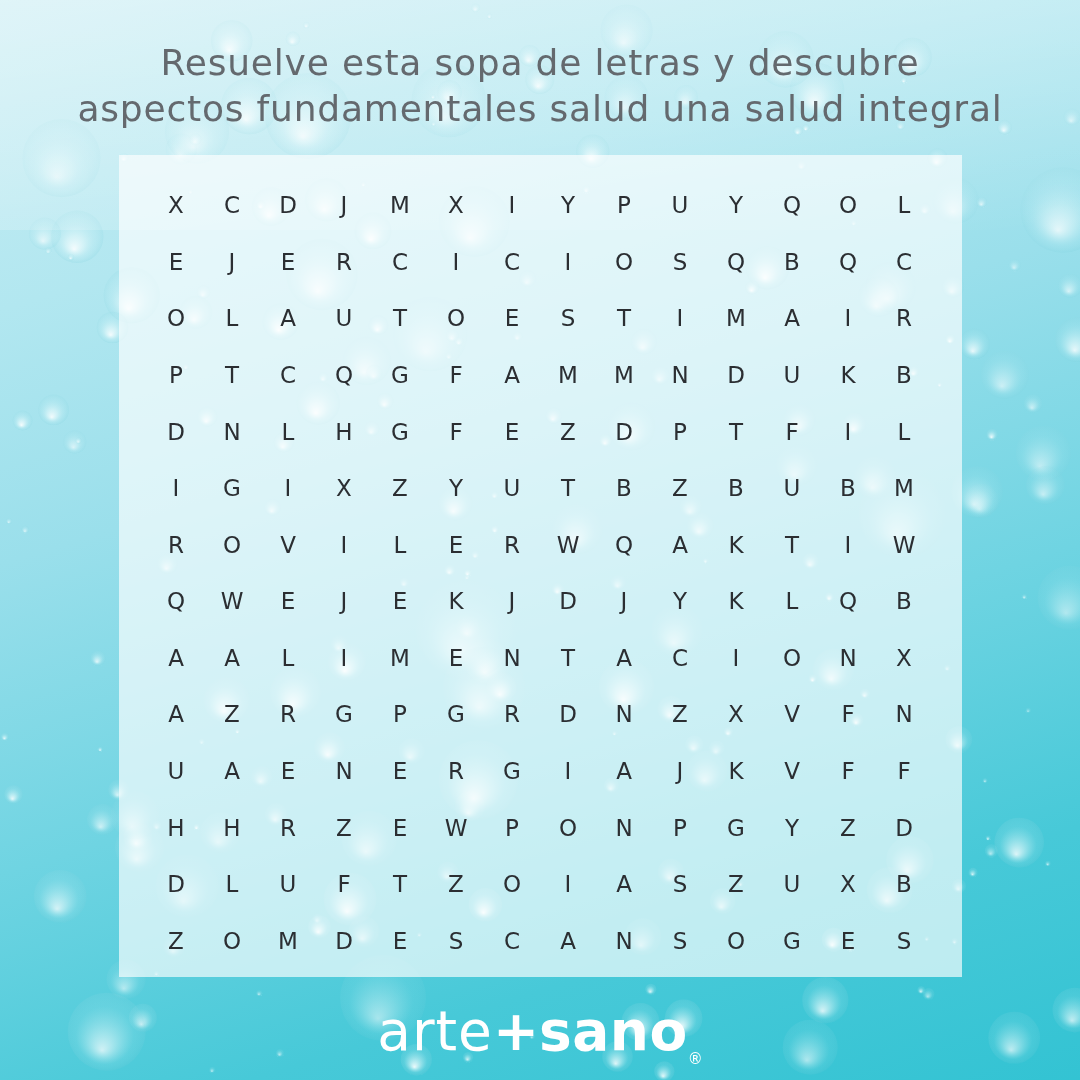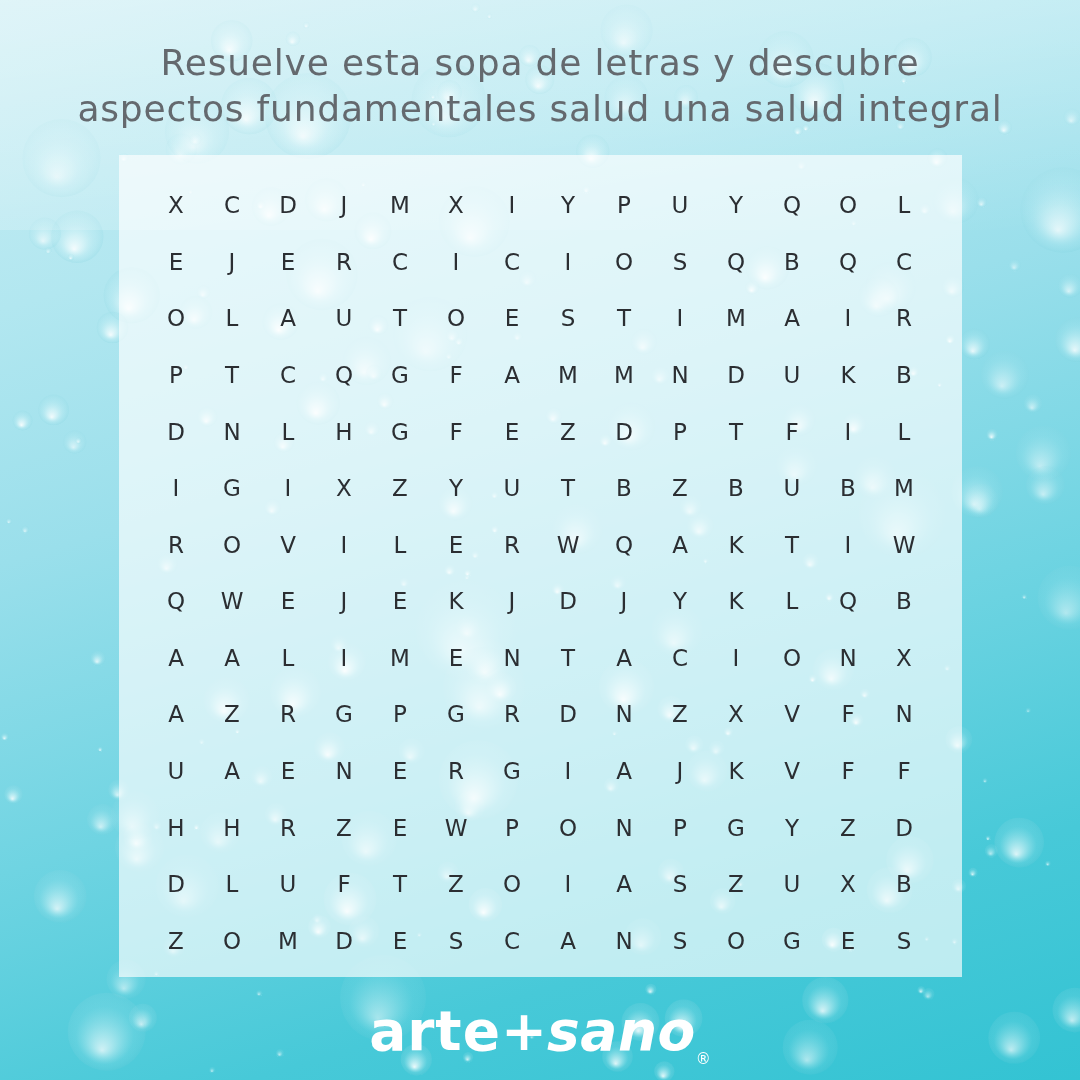--- a/index.html
+++ b/index.html
@@ -72,23 +72,23 @@
   .logo {
     position: absolute;
     left: 0; top: 1002px;
     width: 1080px;
     text-align: center;
     color: #ffffff;
     font-size: 55px;
     line-height: 58px;
     white-space: nowrap;
   }
-  .logo .w1 { font-weight: 700; letter-spacing: 1px; }
+  .logo .w1 { font-weight: 400; letter-spacing: 1px; }
   .logo .plus { font-weight: 700; }
-  .logo .w2 { font-weight: 700; font-style: italic; letter-spacing: 0.5px; margin-top: 40px; }
+  .logo .w2 { font-weight: 700; letter-spacing: 0.5px; margin-top: 40px; }
   .logo .reg {
     font-size: 15px;
     font-style: normal;
     font-weight: 400;
     vertical-align: -14px;
   }
 </style>
 </head>
 <body>
 

